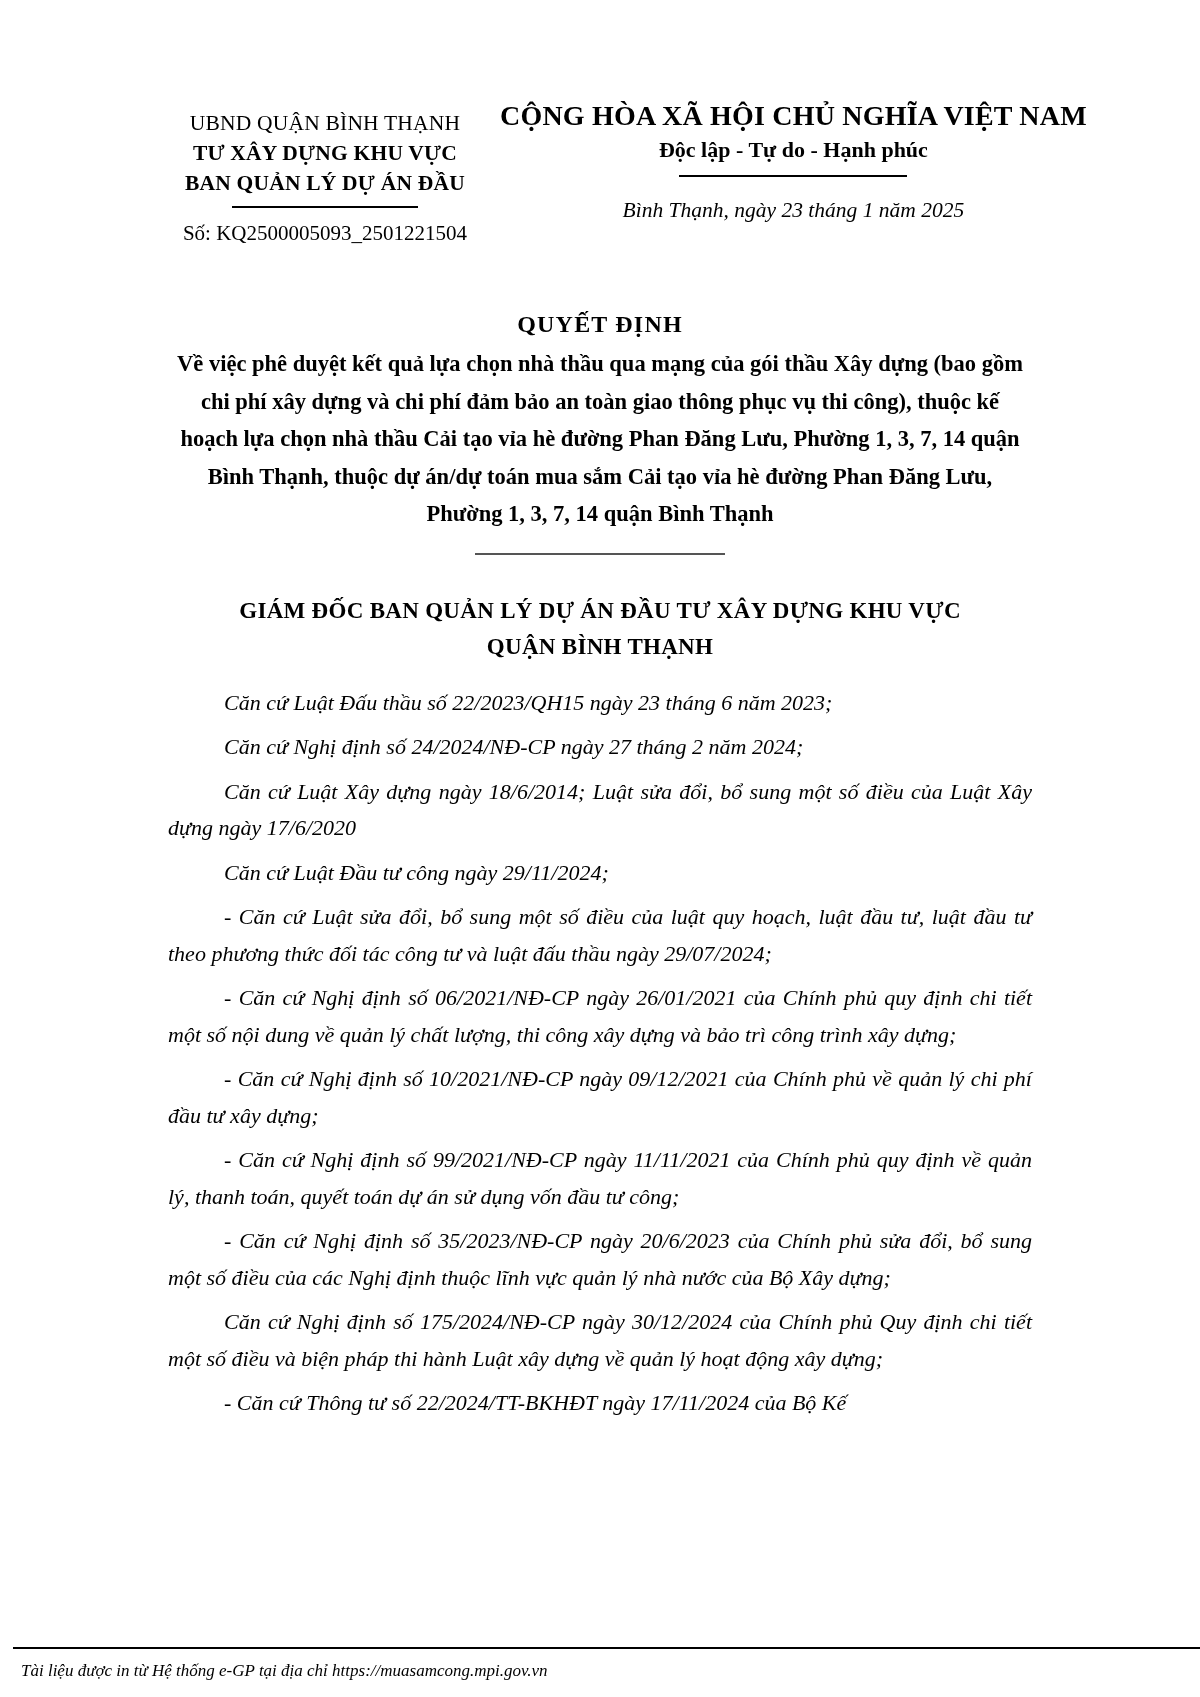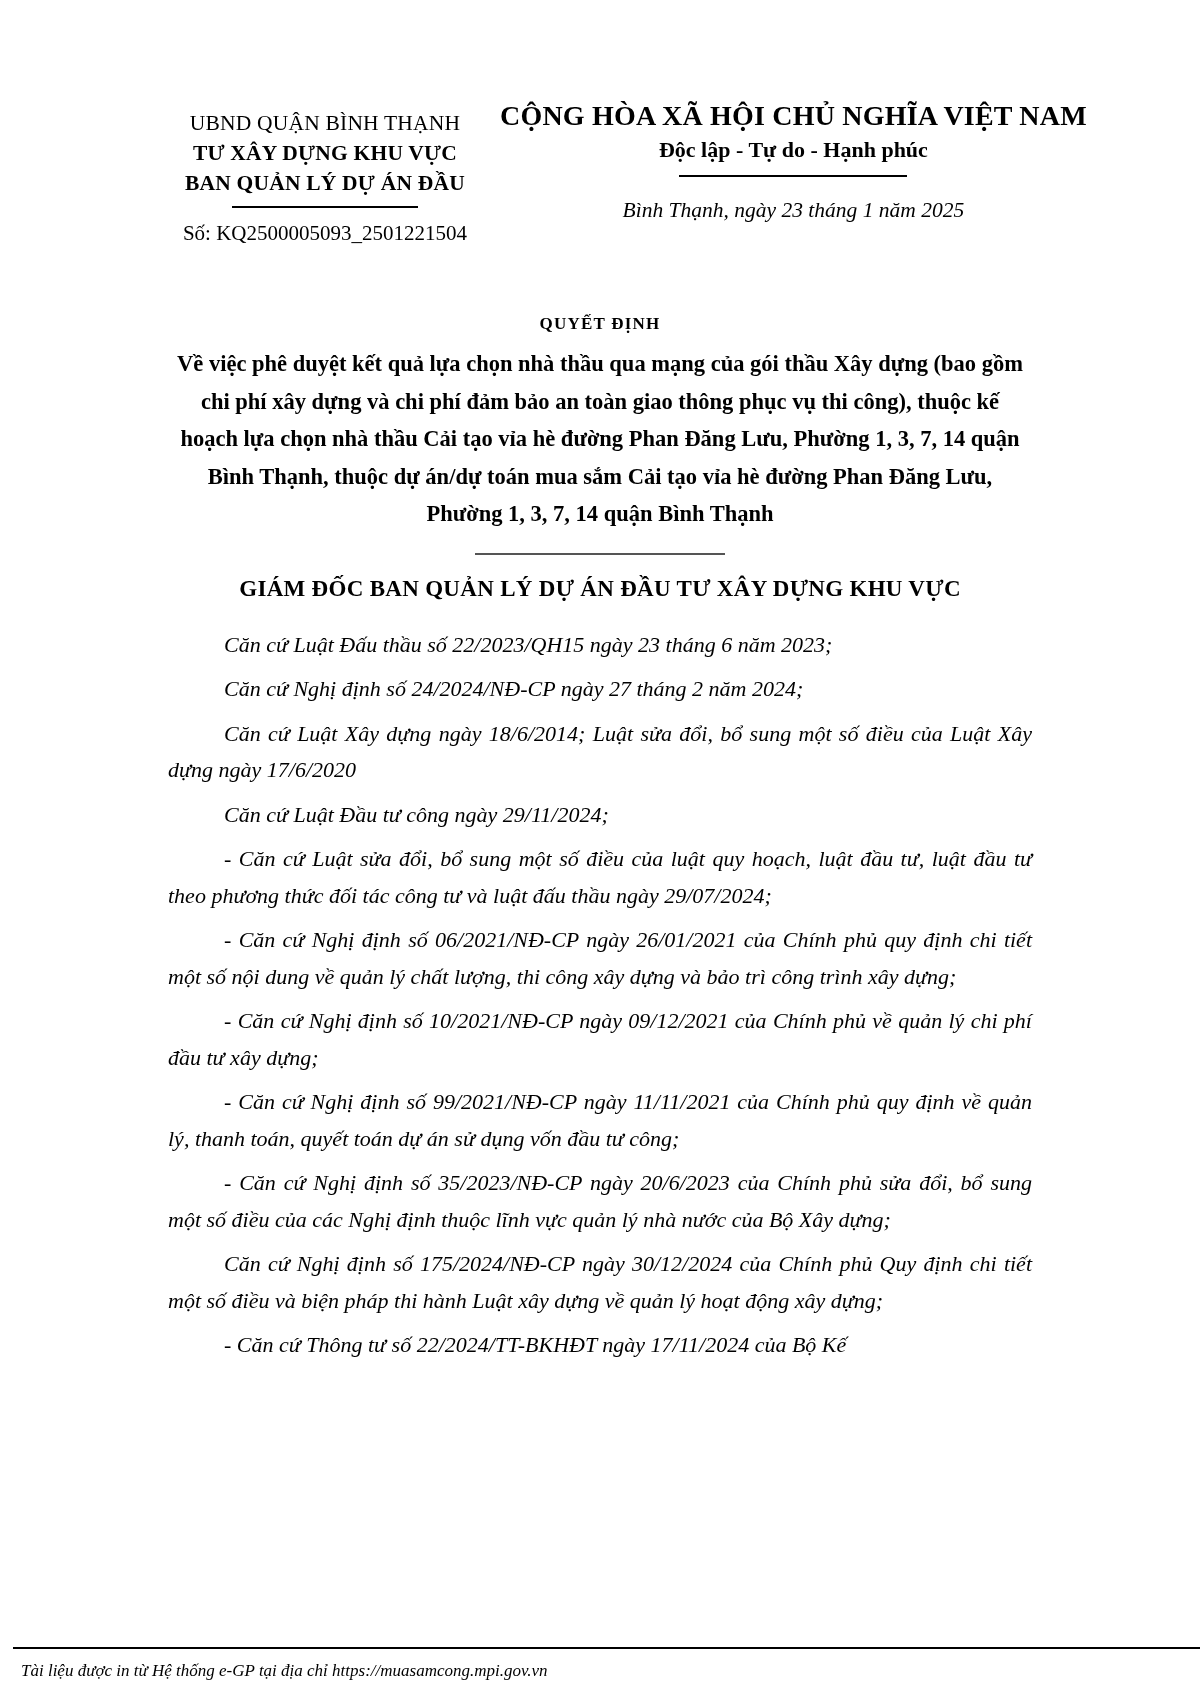--- a/index.html
+++ b/index.html
@@ -93,42 +93,42 @@
     margin-top: 18px;
     white-space: nowrap;
   }
 
   
   .title-block {
     margin-top: 60px;
     text-align: center;
   }
   .decision-word {
-    font-size: 17px;
+    font-size: 24px;
     font-weight: bold;
     letter-spacing: 1.2px;
     line-height: 32px;
   }
   .decision-subject {
     font-size: 22.5px;
     font-weight: bold;
     line-height: 37.5px;
     margin-top: 5px;
     padding: 0 12px;
   }
   .title-rule {
     width: 250px;
     height: 2px;
     background: #555;
     margin: 20px auto 0 auto;
   }
 
   
   .authority {
-    margin-top: 16px;
+    margin-top: 38px;
     text-align: center;
     font-size: 23px;
     font-weight: bold;
     line-height: 36px;
     letter-spacing: 0.3px;
   }
 
   
   .body-block {
     margin-top: 20px;
@@ -193,20 +193,21 @@
   </div>
 
   <div class="title-block">
     <div class="decision-word">QUYẾT ĐỊNH</div>
     <div class="decision-subject">Về việc phê duyệt kết quả lựa chọn nhà thầu qua mạng của gói thầu Xây dựng (bao gồm chi phí xây dựng và chi phí đảm bảo an toàn giao thông phục vụ thi công), thuộc kế hoạch lựa chọn nhà thầu Cải tạo vỉa hè đường Phan Đăng Lưu, Phường 1, 3, 7, 14 quận Bình Thạnh, thuộc dự án/dự toán mua sắm Cải tạo vỉa hè đường Phan Đăng Lưu, Phường 1, 3, 7, 14 quận Bình Thạnh</div>
     <div class="title-rule"></div>
   </div>
 
   <div class="authority">
     <div>GIÁM ĐỐC BAN QUẢN LÝ DỰ ÁN  ĐẦU TƯ XÂY DỰNG KHU VỰC</div>
+    <div>QUẬN BÌNH THẠNH</div>
   </div>
 
   <div class="body-block">
     <p class="para loose">Căn cứ Luật Đấu thầu số 22/2023/QH15 ngày 23 tháng 6 năm 2023;</p>
     <p class="para loose">Căn cứ Nghị định số 24/2024/NĐ-CP ngày 27 tháng 2 năm 2024;</p>
     <p class="para loose">Căn cứ Luật Xây dựng ngày 18/6/2014; Luật sửa đổi, bổ sung một số điều của Luật Xây dựng ngày 17/6/2020</p>
     <p class="para loose">Căn cứ Luật Đầu tư công ngày 29/11/2024;</p>
     <p class="para tight">- Căn cứ Luật sửa đổi, bổ sung một số điều của luật quy hoạch, luật đầu tư, luật đầu tư theo phương thức đối tác công tư và luật đấu thầu ngày 29/07/2024;</p>
     <p class="para tight">- Căn cứ Nghị định số 06/2021/NĐ-CP ngày 26/01/2021 của Chính phủ quy định chi tiết một số nội dung về quản lý chất lượng, thi công xây dựng và bảo trì công trình xây dựng;</p>
     <p class="para tight">- Căn cứ Nghị định số 10/2021/NĐ-CP ngày 09/12/2021 của Chính phủ về quản lý chi phí đầu tư xây dựng;</p>

